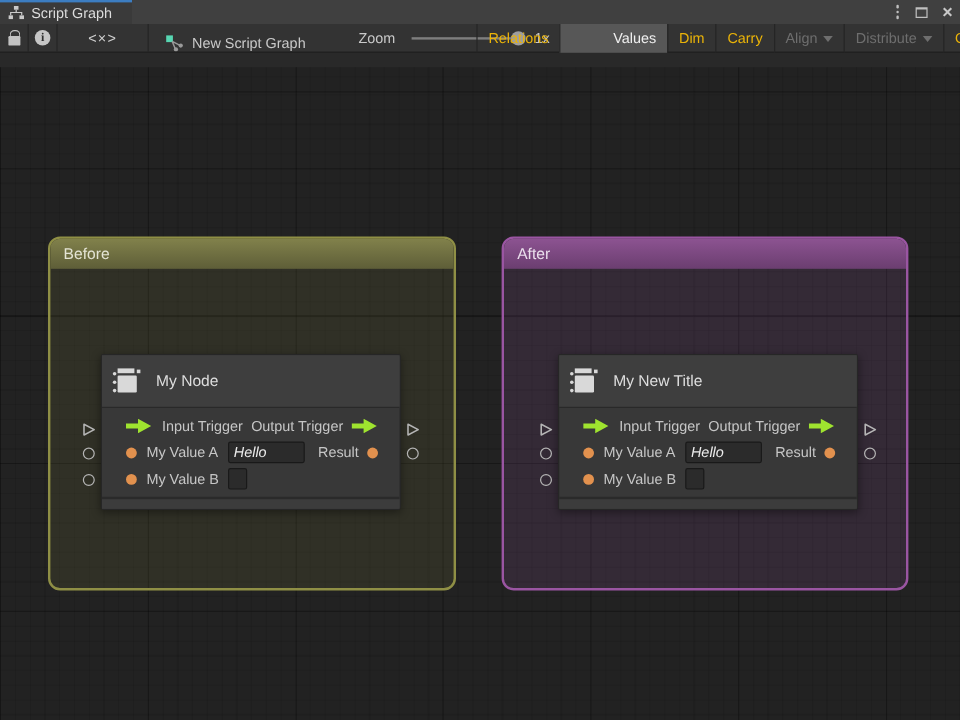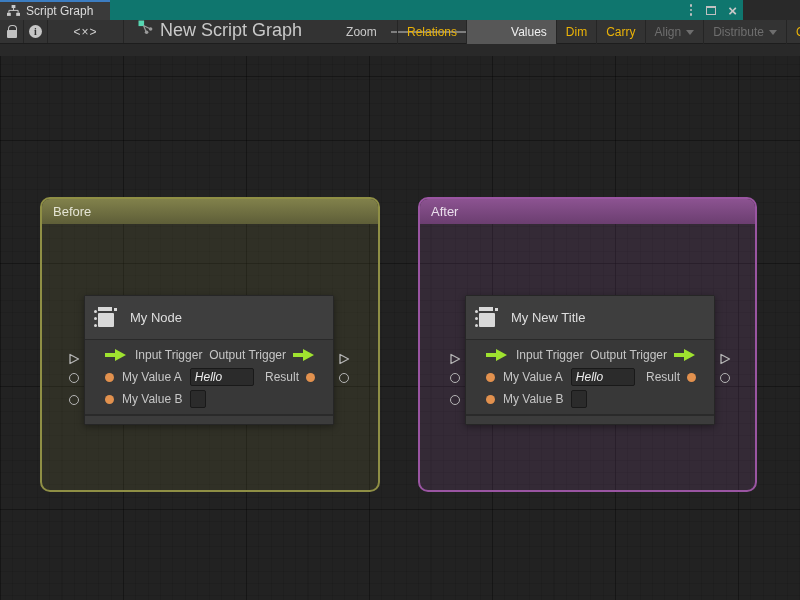--- a/index.html
+++ b/index.html
@@ -1,21 +1,21 @@
 <!DOCTYPE html>
 <html><head>
 <meta charset="utf-8">
 <style>
   * { margin:0; padding:0; box-sizing:border-box; }
   html,body { width:800px; height:600px; overflow:hidden; background:#1f1f1f;
               font-family:"Liberation Sans", sans-serif; }
   .window { position:relative; width:800px; height:600px; background:#292929; overflow:hidden; }
 
   
-  .titlebar { position:absolute; top:0; left:0; width:743px; height:20px; background:#0f766e; }
+  .titlebar { position:absolute; top:0; left:0; width:800px; height:20px; background:#404040; }
   .tab { position:absolute; left:0; top:0; width:110px; height:20px; background:#3a3a3a;
          border-top:2px solid #3c7dc1; display:flex; align-items:center; gap:6px;
          padding-left:7px; }
   .tab-title { font-size:12px; color:#dcdcdc; white-space:nowrap; }
   .win-controls { position:absolute; right:6px; top:0; height:20px; display:flex; align-items:center; gap:12px; }
   .kebab { display:flex; flex-direction:column; gap:2px; padding:2px; }
   .kebab i { width:2.5px; height:2.5px; border-radius:50%; background:#c0c0c0; }
   .maxbox { width:10px; height:9px; border:1.5px solid #c0c0c0; border-top-width:2.5px; }
   .closex { font-size:15px; color:#c8c8c8; line-height:15px; font-weight:bold; }
 
@@ -24,21 +24,21 @@
              border-bottom:1px solid #1d1d1d; display:flex; align-items:stretch; }
   .tb-sep { width:1px; background:#252525; }
   .tb-btn { display:flex; align-items:center; justify-content:center; color:#c6c6c6; font-size:12px; }
   .tb-lock { width:23px; } .tb-info { width:23px; } .tb-code { width:75px; letter-spacing:1px; color:#cfcfcf; }
   .lockicon { position:relative; width:10px; height:8px; background:#c2c2c2; border-radius:1px; margin-top:5px; }
   .lockicon:before { content:""; position:absolute; left:1.2px; top:-5px; width:7.5px; height:6px;
                      border:1.6px solid #c2c2c2; border-bottom:none; border-radius:4px 4px 0 0; }
   .infoicon { width:13px; height:13px; border-radius:50%; background:#c6c6c6; color:#2e2e2e;
               font-weight:bold; font-size:10px; display:flex; align-items:center; justify-content:center;
               font-family:"Liberation Serif", serif; }
-  .tb-graph { display:flex; align-items:flex-start; gap:7px; padding:0 10px 0 14px; color:#c9c9c9; font-size:18px; }
+  .tb-graph { display:flex; align-items:flex-end; gap:7px; padding:0 10px 0 14px; color:#c9c9c9; font-size:12px; }
   .tb-zoom { display:flex; align-items:center; margin-left:34px; color:#c9c9c9; font-size:12px; }
   .zoom-track { position:relative; width:92px; height:2px; background:#7e7e7e; margin:0 10px 0 14px; }
   .zoom-handle { position:absolute; right:-3px; top:-5px; width:12px; height:12px; border-radius:50%; background:#9e9e9e; }
   .tb-right { position:absolute; left:397px; top:0; height:24px; display:flex; align-items:stretch; }
   .tb-right .rbtn { display:flex; align-items:center; gap:5px; padding:0 9px; font-size:12px;
                     color:#eab308; border-left:1px solid #252525; white-space:nowrap; }
   .rbtn.active { background:#575757; color:#efefef;padding-left:44px; }
   .rbtn.disabled { color:#6e6e6e; }
   .dd-arrow { width:0; height:0; border-left:4px solid transparent; border-right:4px solid transparent;
               border-top:5px solid #6e6e6e; margin-top:1px; }

